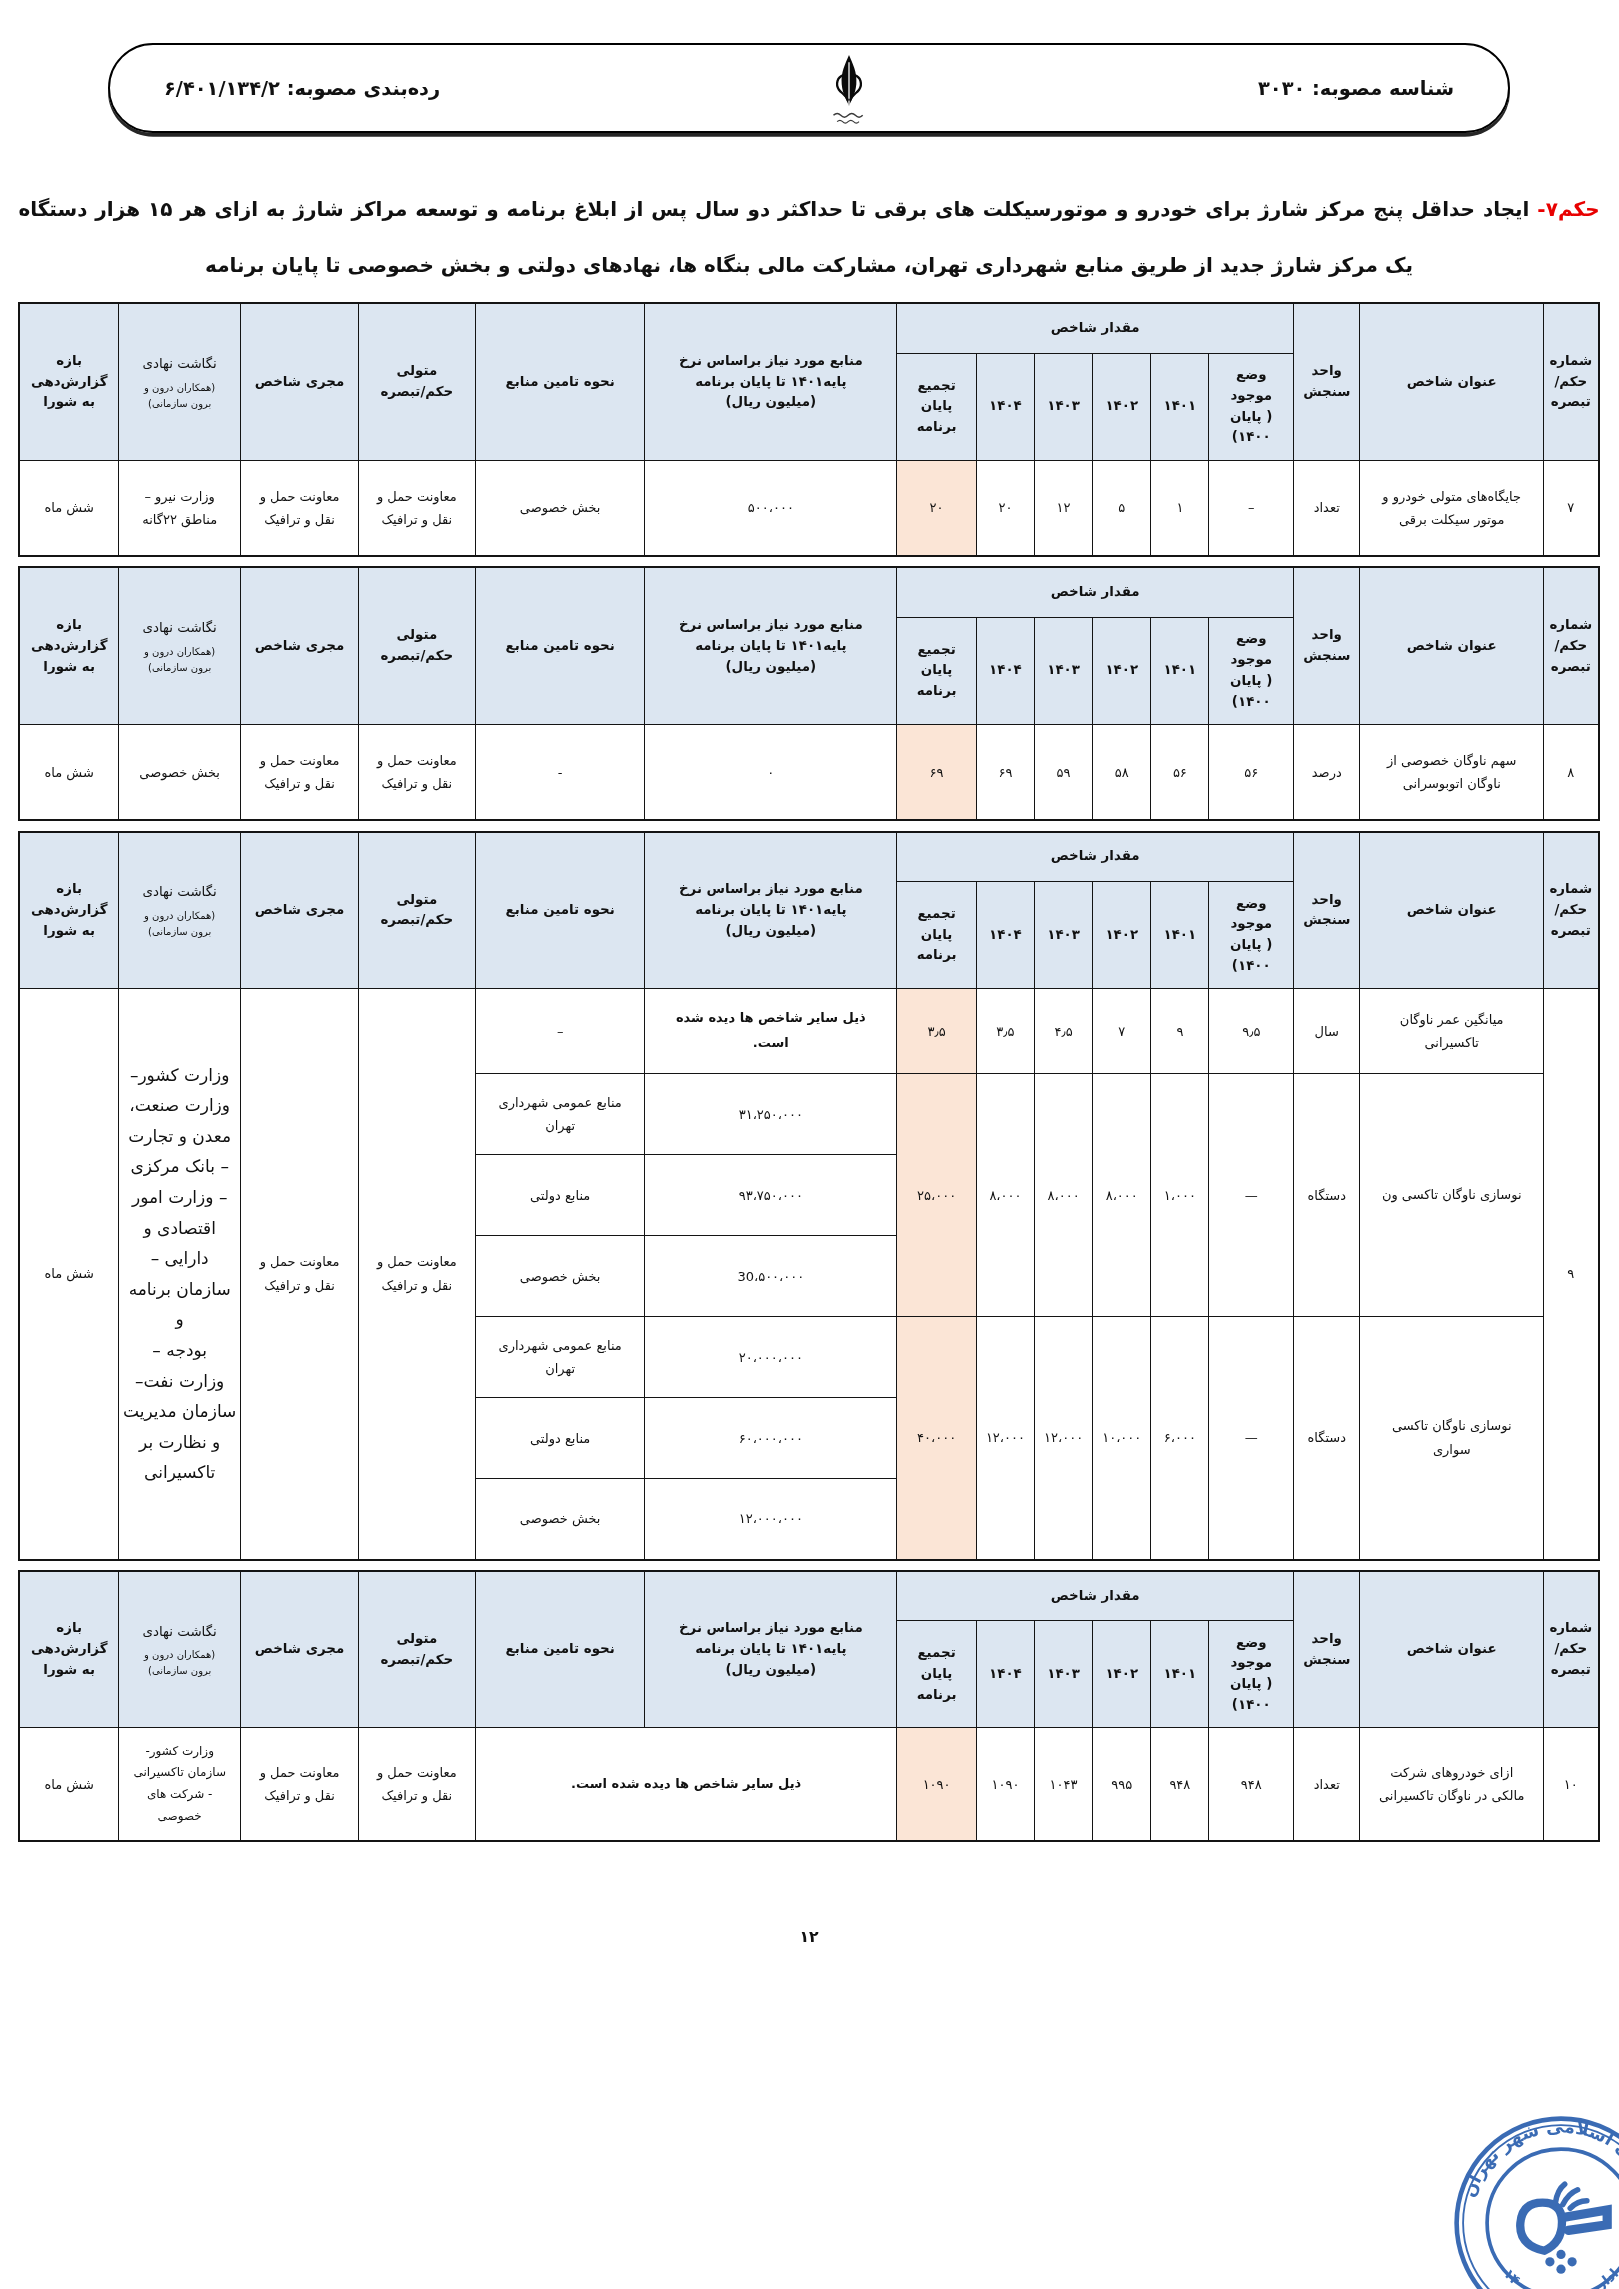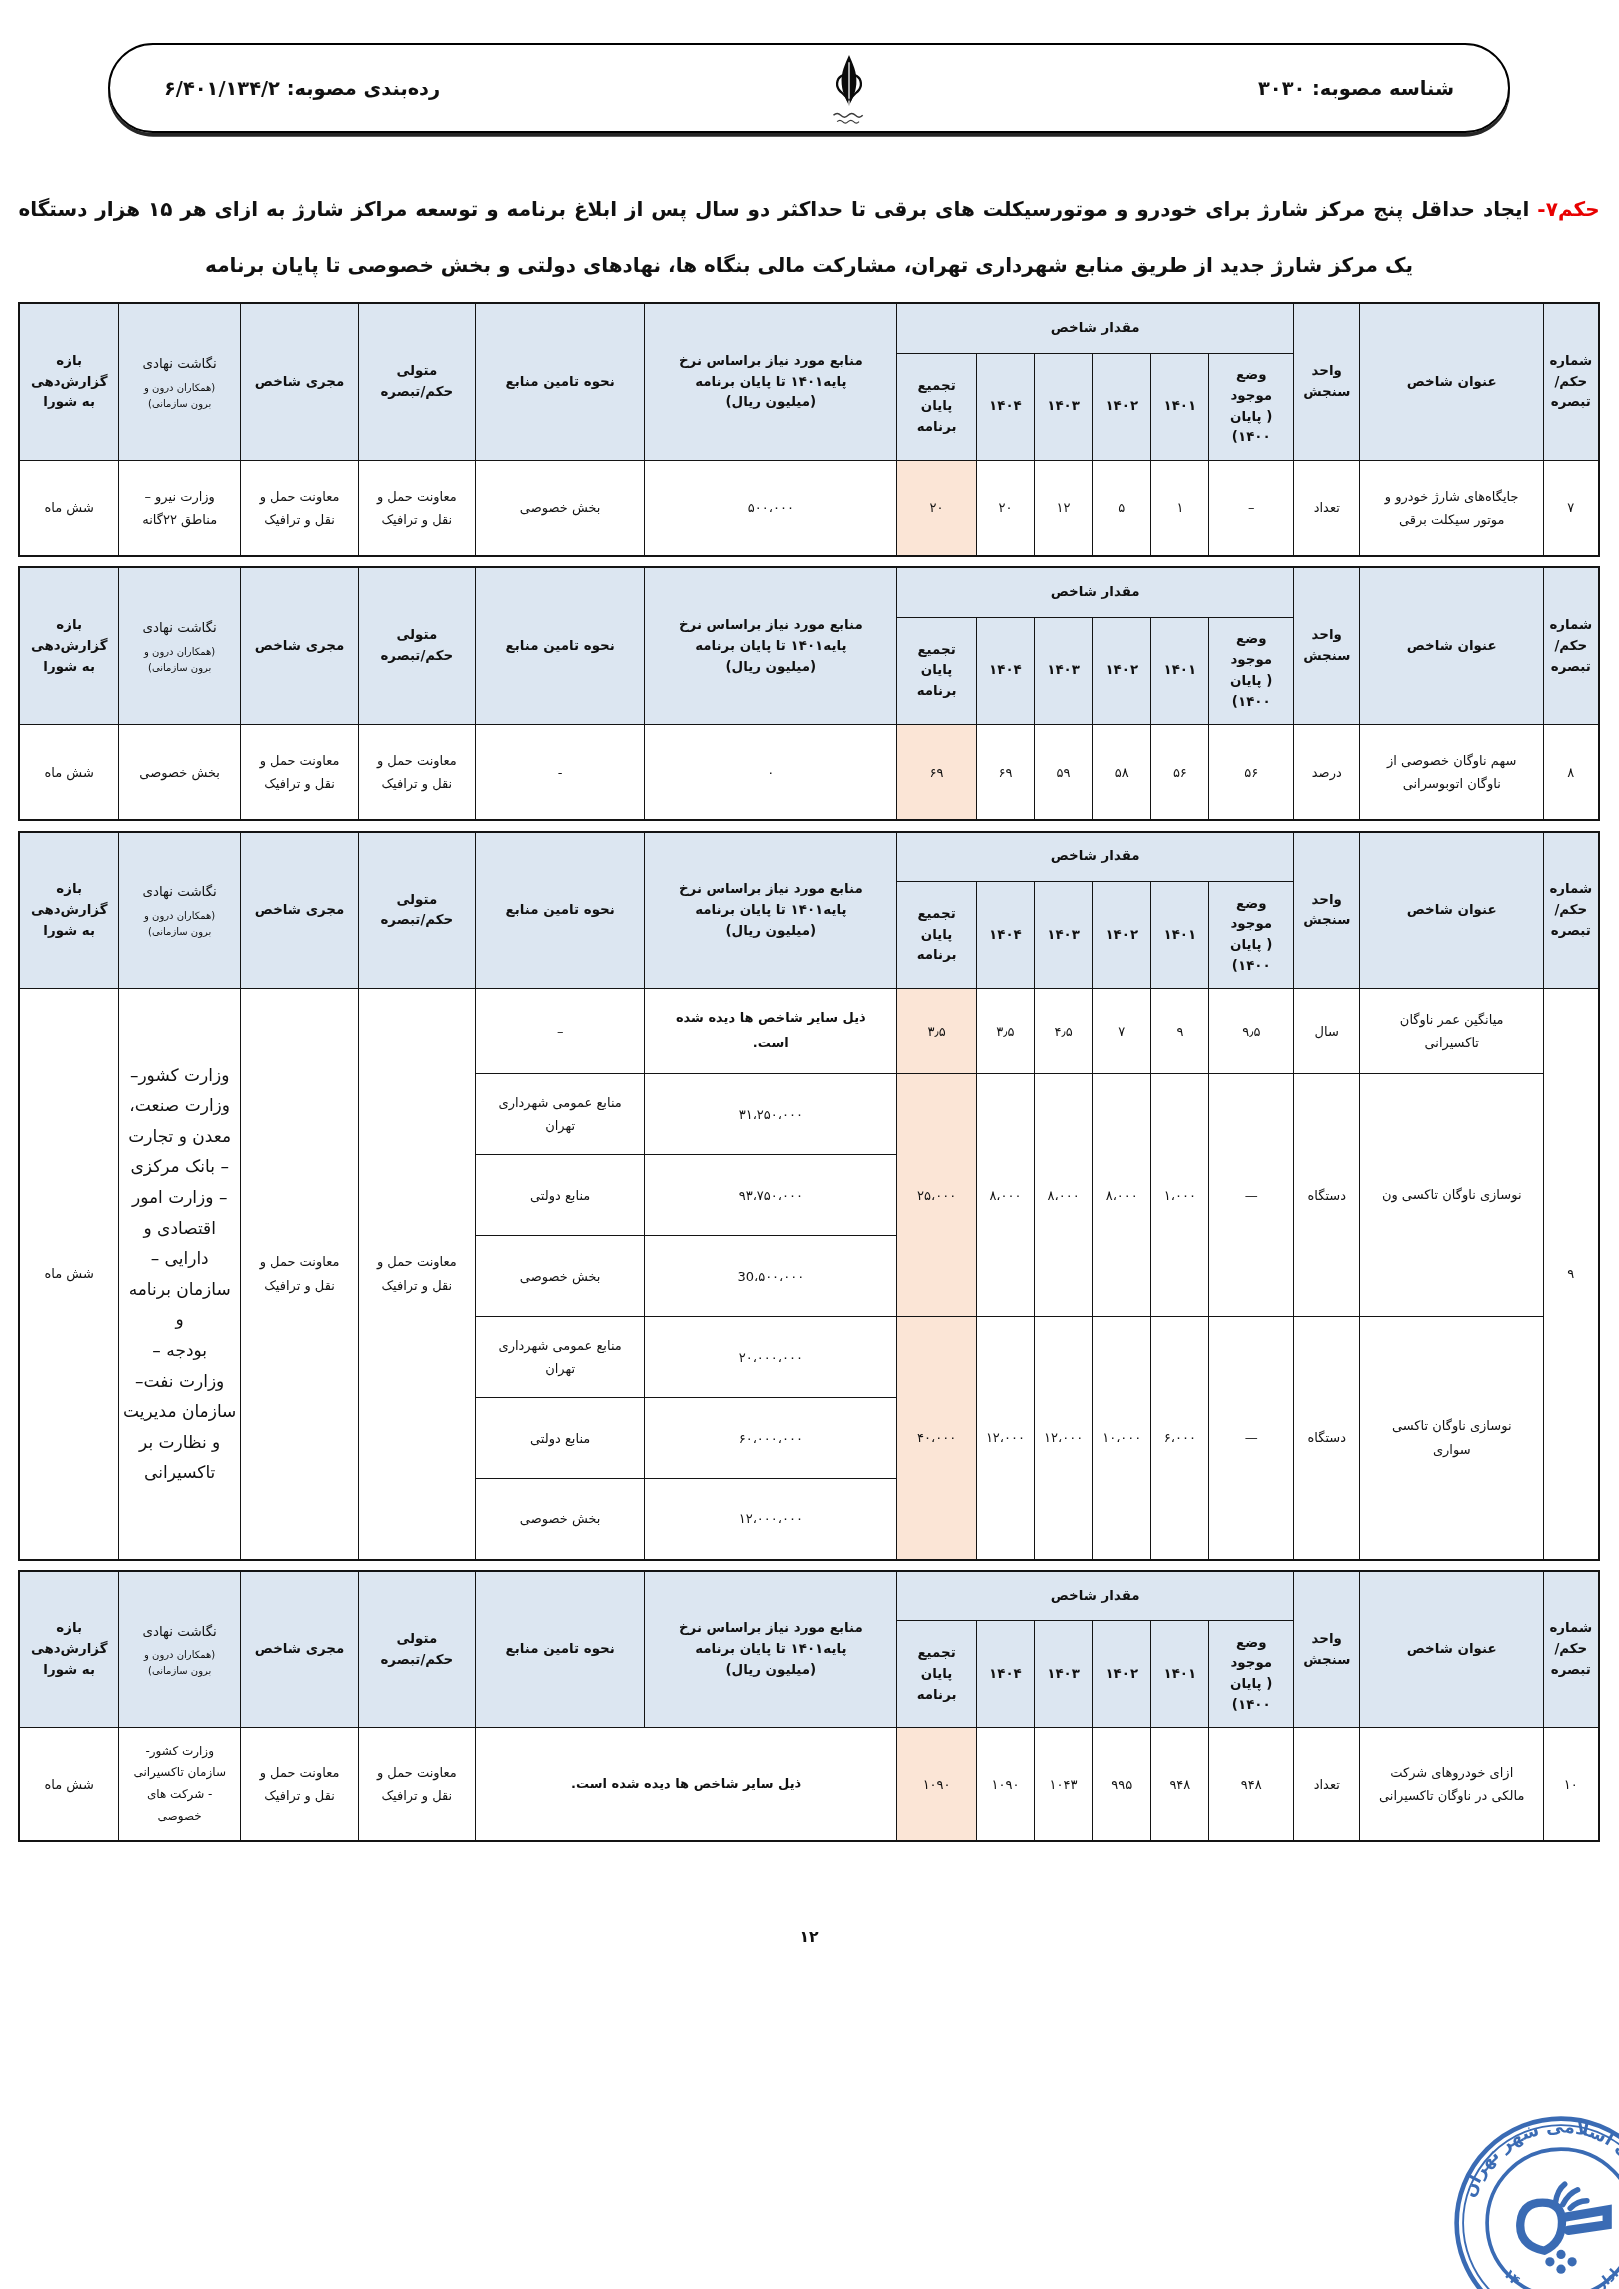--- a/index.html
+++ b/index.html
@@ -106,21 +106,21 @@
         <th>۱۴۰۱</th>
         <th>۱۴۰۲</th>
         <th>۱۴۰۳</th>
         <th>۱۴۰۴</th>
         <th class="peach pre">تجمیع
 پایان
 برنامه</th>
       </tr>
       <tr class="r104">
         <td>۷</td>
-        <td class="pre">جایگاه‌های شارژ خودرو و
+        <td class="pre">جایگاه‌های متولی خودرو و
 موتور سیکلت برقی</td>
         <td>تعداد</td>
         <td>–</td>
         <td class="num">۱</td>
         <td class="num">۵</td>
         <td class="num">۱۲</td>
         <td class="num">۲۰</td>
         <td class="peach num">۲۰</td>
         <td class="num">۵۰۰،۰۰۰</td>
         <td>بخش خصوصی</td>

